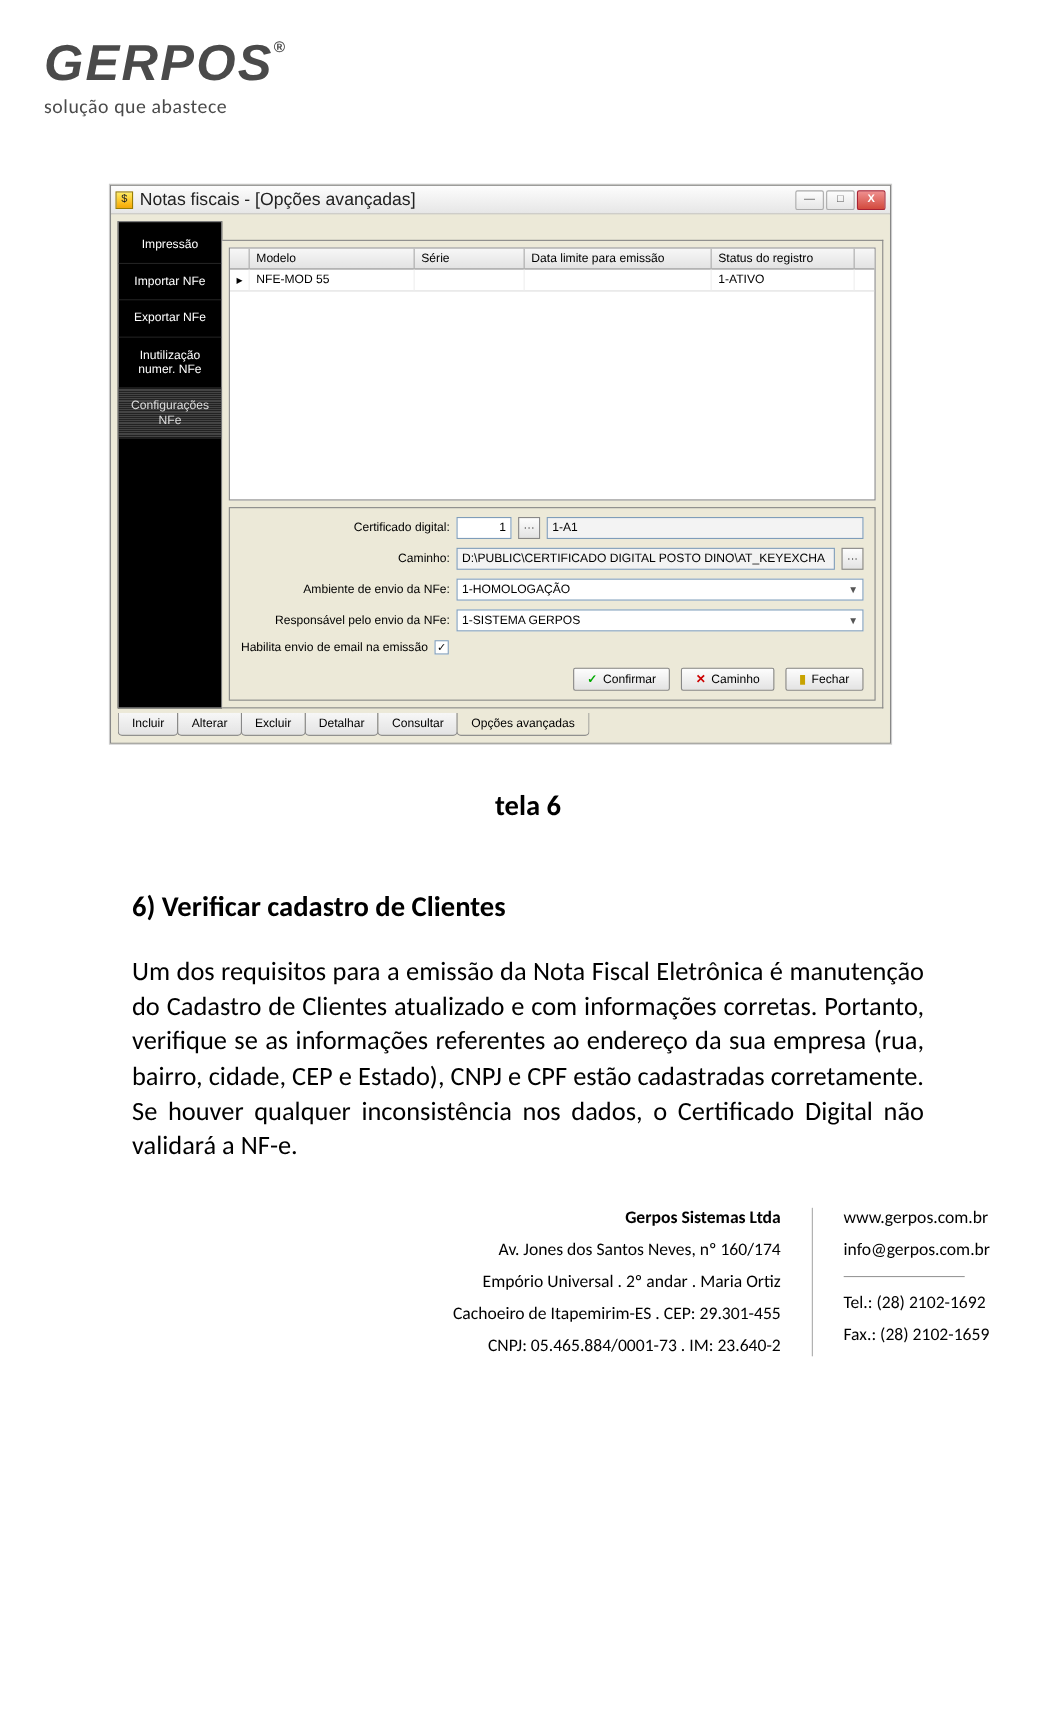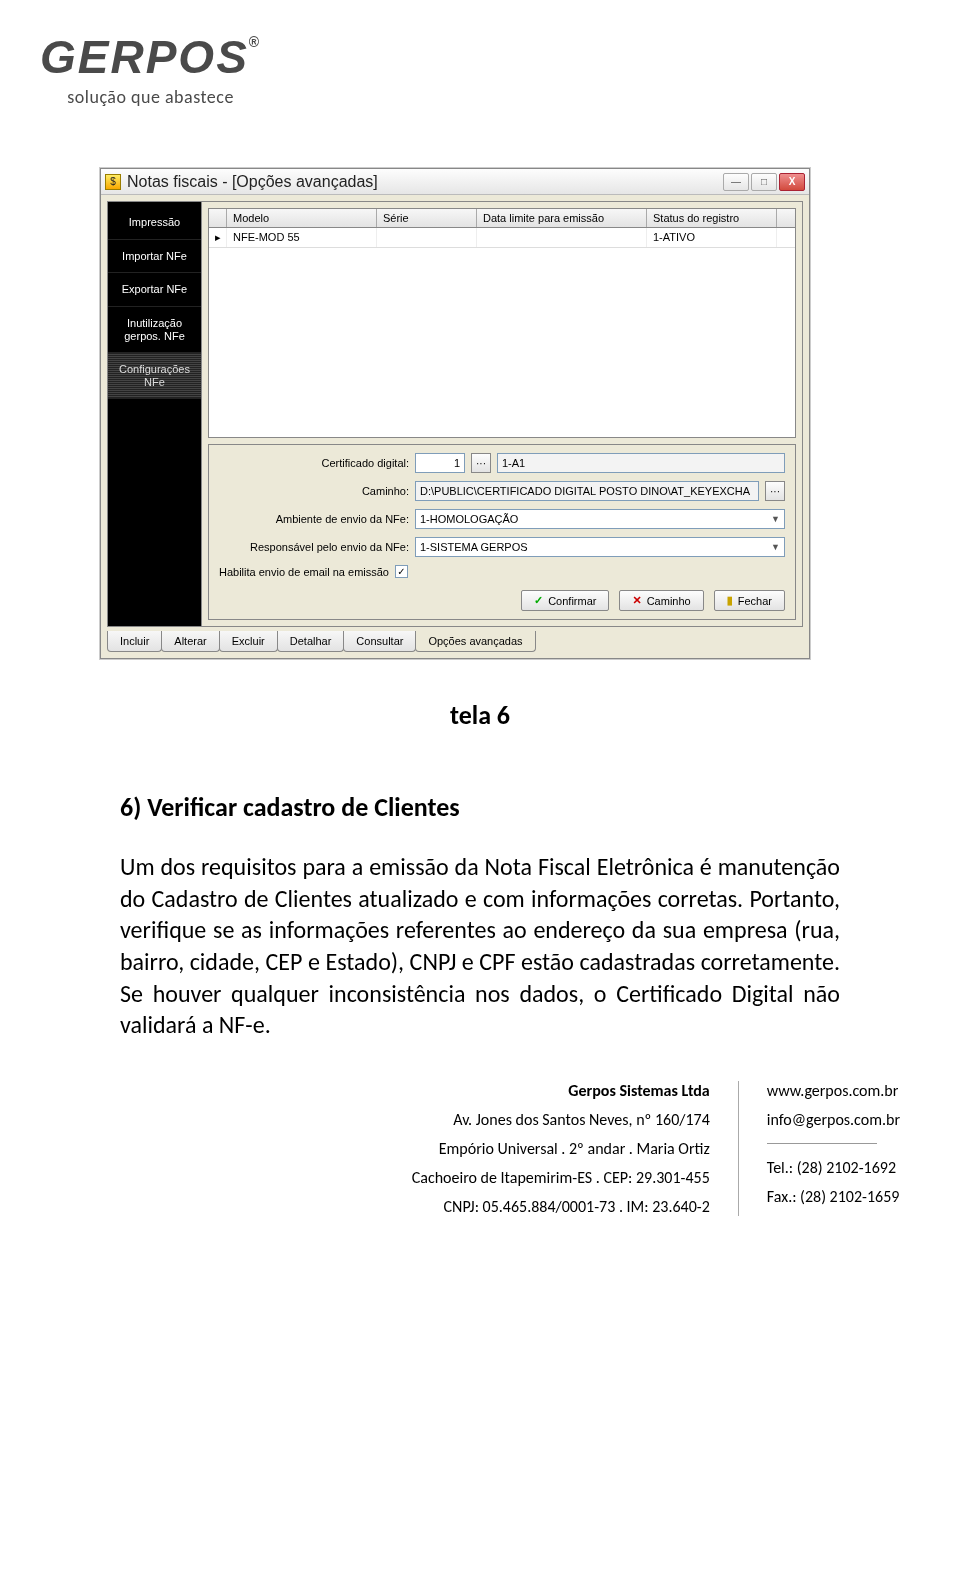--- a/index.html
+++ b/index.html
@@ -26,21 +26,21 @@
     font-size: 14px;
     vertical-align: top;
     position: relative;
     top: 4px;
     font-style: normal;
   }
   .logo-tagline {
     font-family: Calibri, Arial;
     font-size: 18px;
     color: #4a4a4a;
-    text-align: center;
+    text-align: left;
     margin-top: 2px;
     letter-spacing: 0.5px;
   }
 
   
   .window {
     width: 710px;
     margin: 60px 0 0 100px;
     border: 1px solid #888;
     background: #ece9d8;
@@ -94,20 +94,21 @@
     color:#ddd;
   }
   .content-area {
     flex:1;
     border:1px solid #888;
     border-left:none;
     background:#ece9d8;
     padding:6px;
     display:flex; flex-direction:column; gap:6px;
     font-size:11px;
+    margin-top:17px;
   }
   .grid-panel {
     border:1px solid #888;
     background:#fff;
     height:230px;
     overflow:hidden;
   }
   .grid-header {
     display:flex;
     background:linear-gradient(#f7f7f7,#e3e3e3);
@@ -229,21 +230,21 @@
       <div class="winbtn">□</div>
       <div class="winbtn close">X</div>
     </div>
   </div>
   <div class="mdi-body">
     <div class="mdi-inner">
       <div class="sidebar">
         <div class="side-item"><span>Impressão</span></div>
         <div class="side-item"><span>Importar NFe</span></div>
         <div class="side-item"><span>Exportar NFe</span></div>
-        <div class="side-item"><span>Inutilização gerpos. NFe</span></div>
+        <div class="side-item"><span>Inutilização numer. NFe</span></div>
         <div class="side-item sel"><span>Configurações NFe</span></div>
       </div>
       <div class="content-area">
 
         <div class="grid-panel">
           <div class="grid-header">
             <div class="gh ghs1"></div>
             <div class="gh ghs2">Modelo</div>
             <div class="gh ghs3">Série</div>
             <div class="gh ghs4">Data limite para emissão</div>

